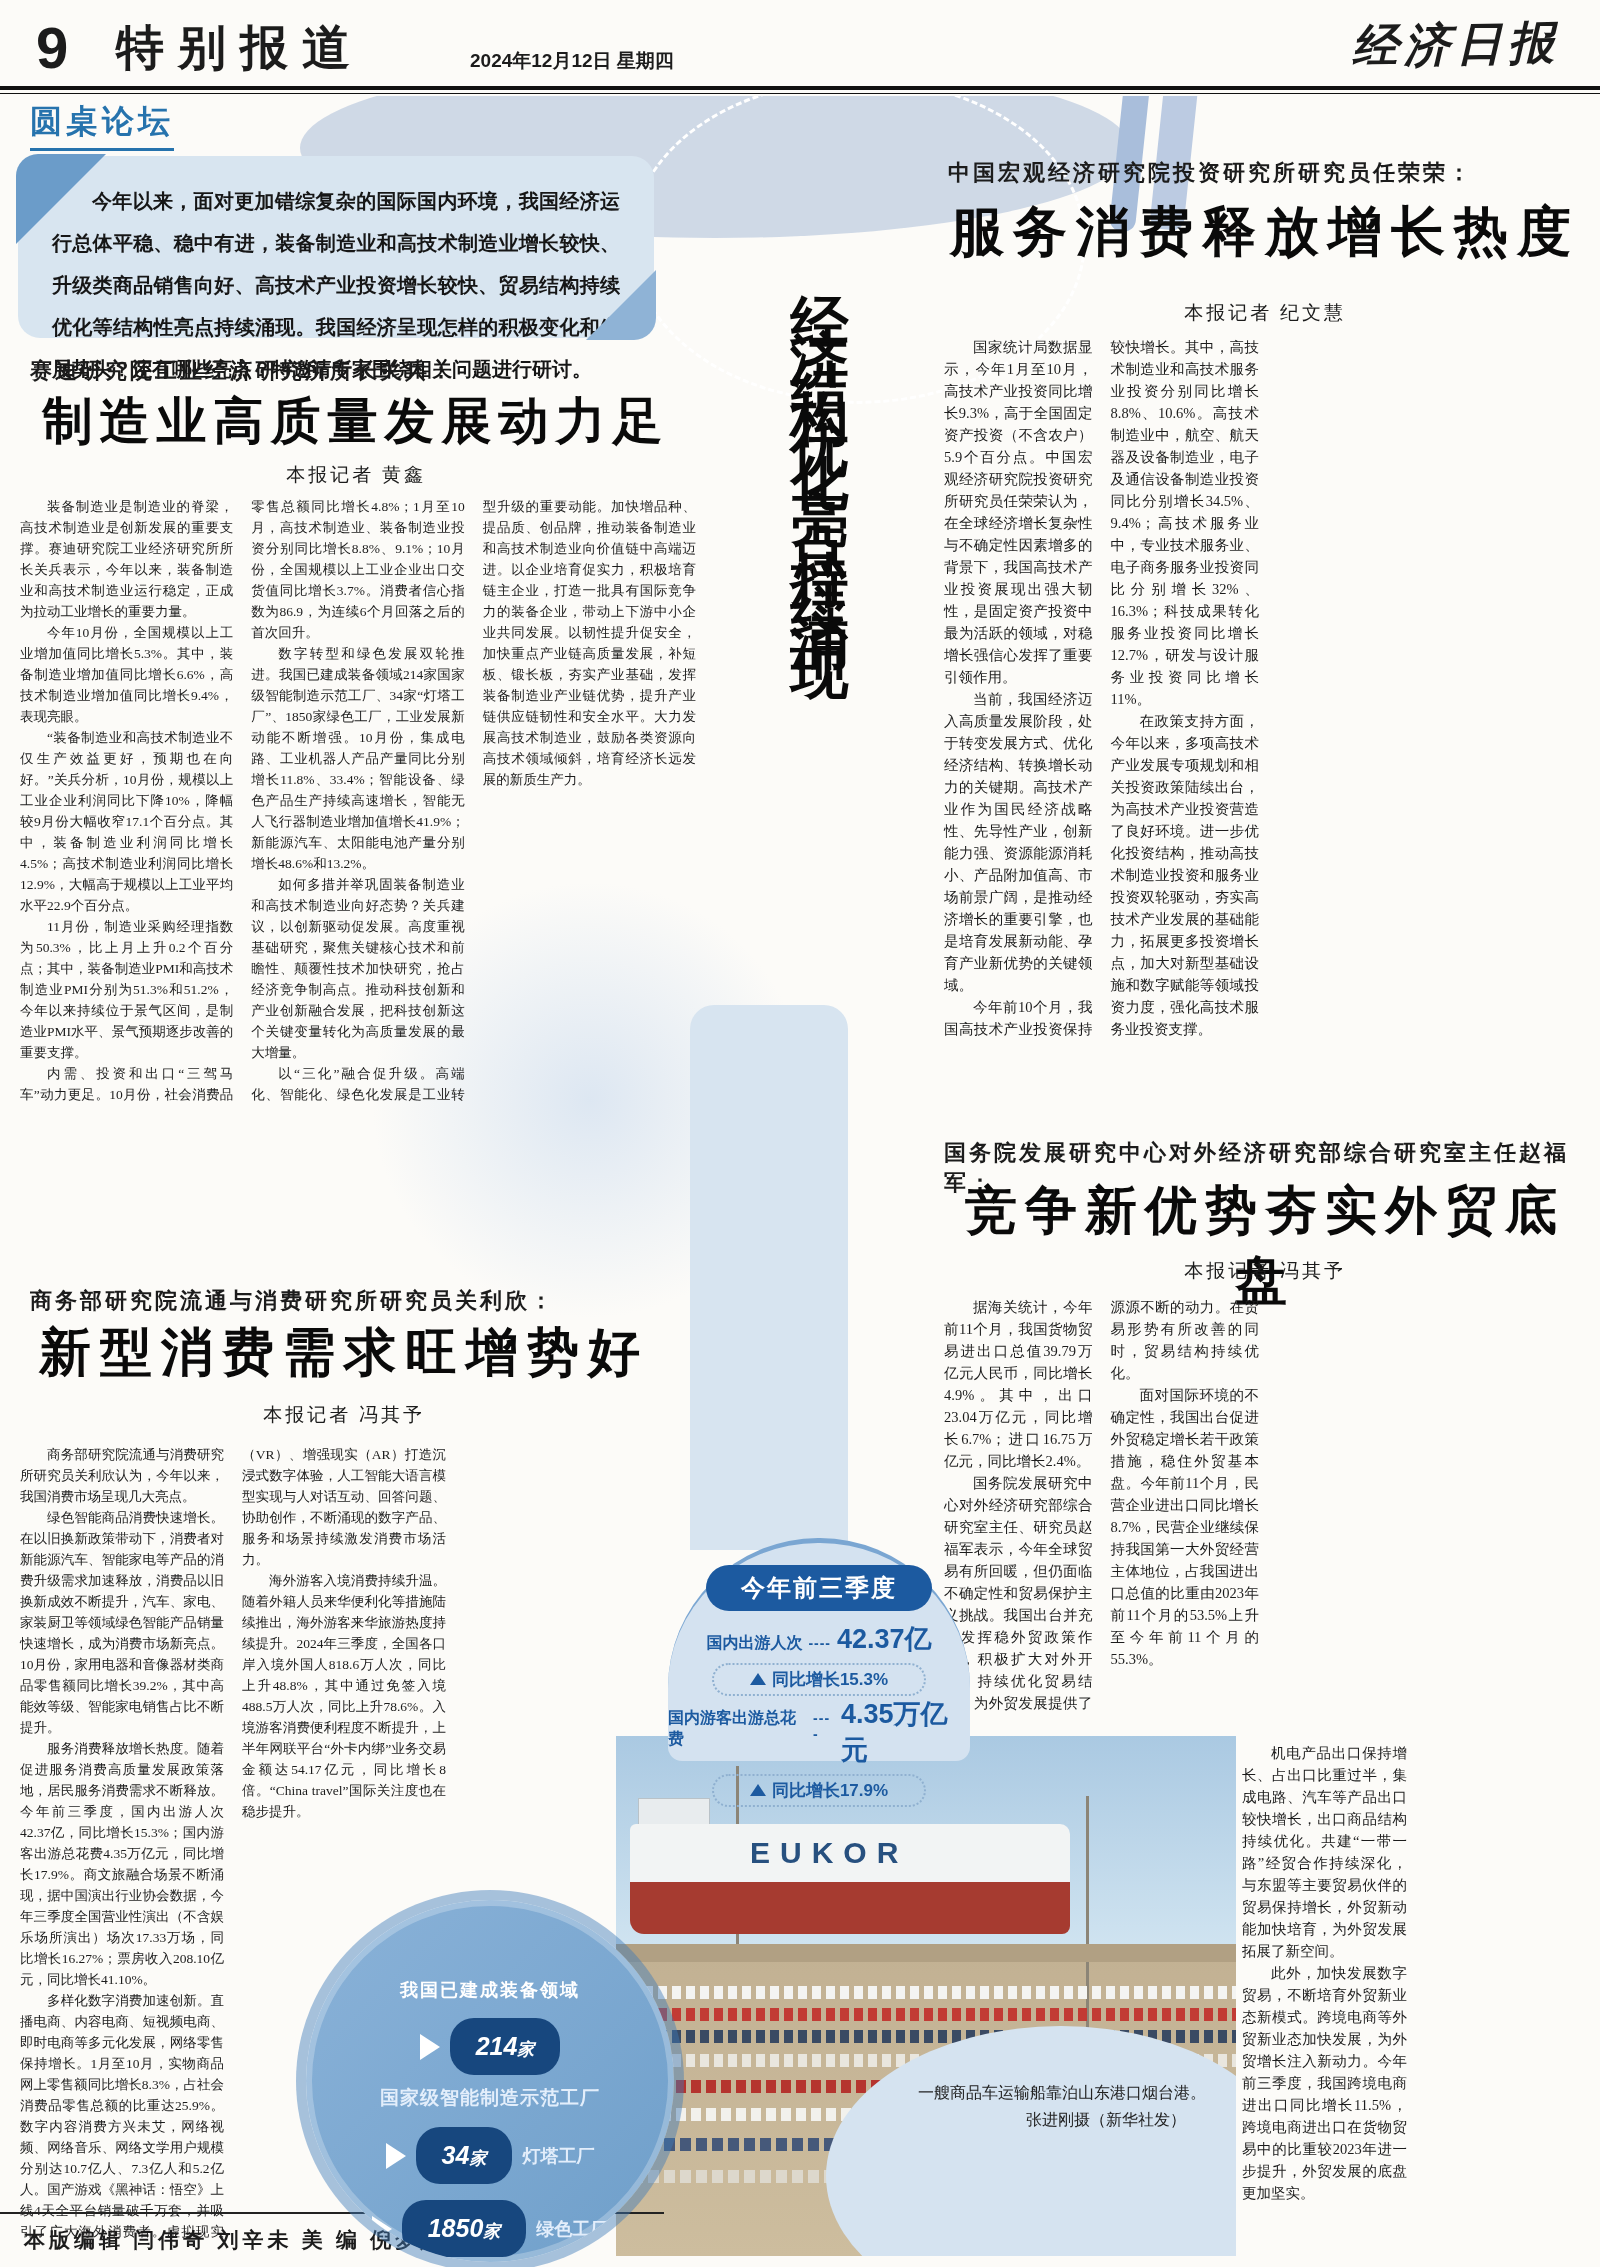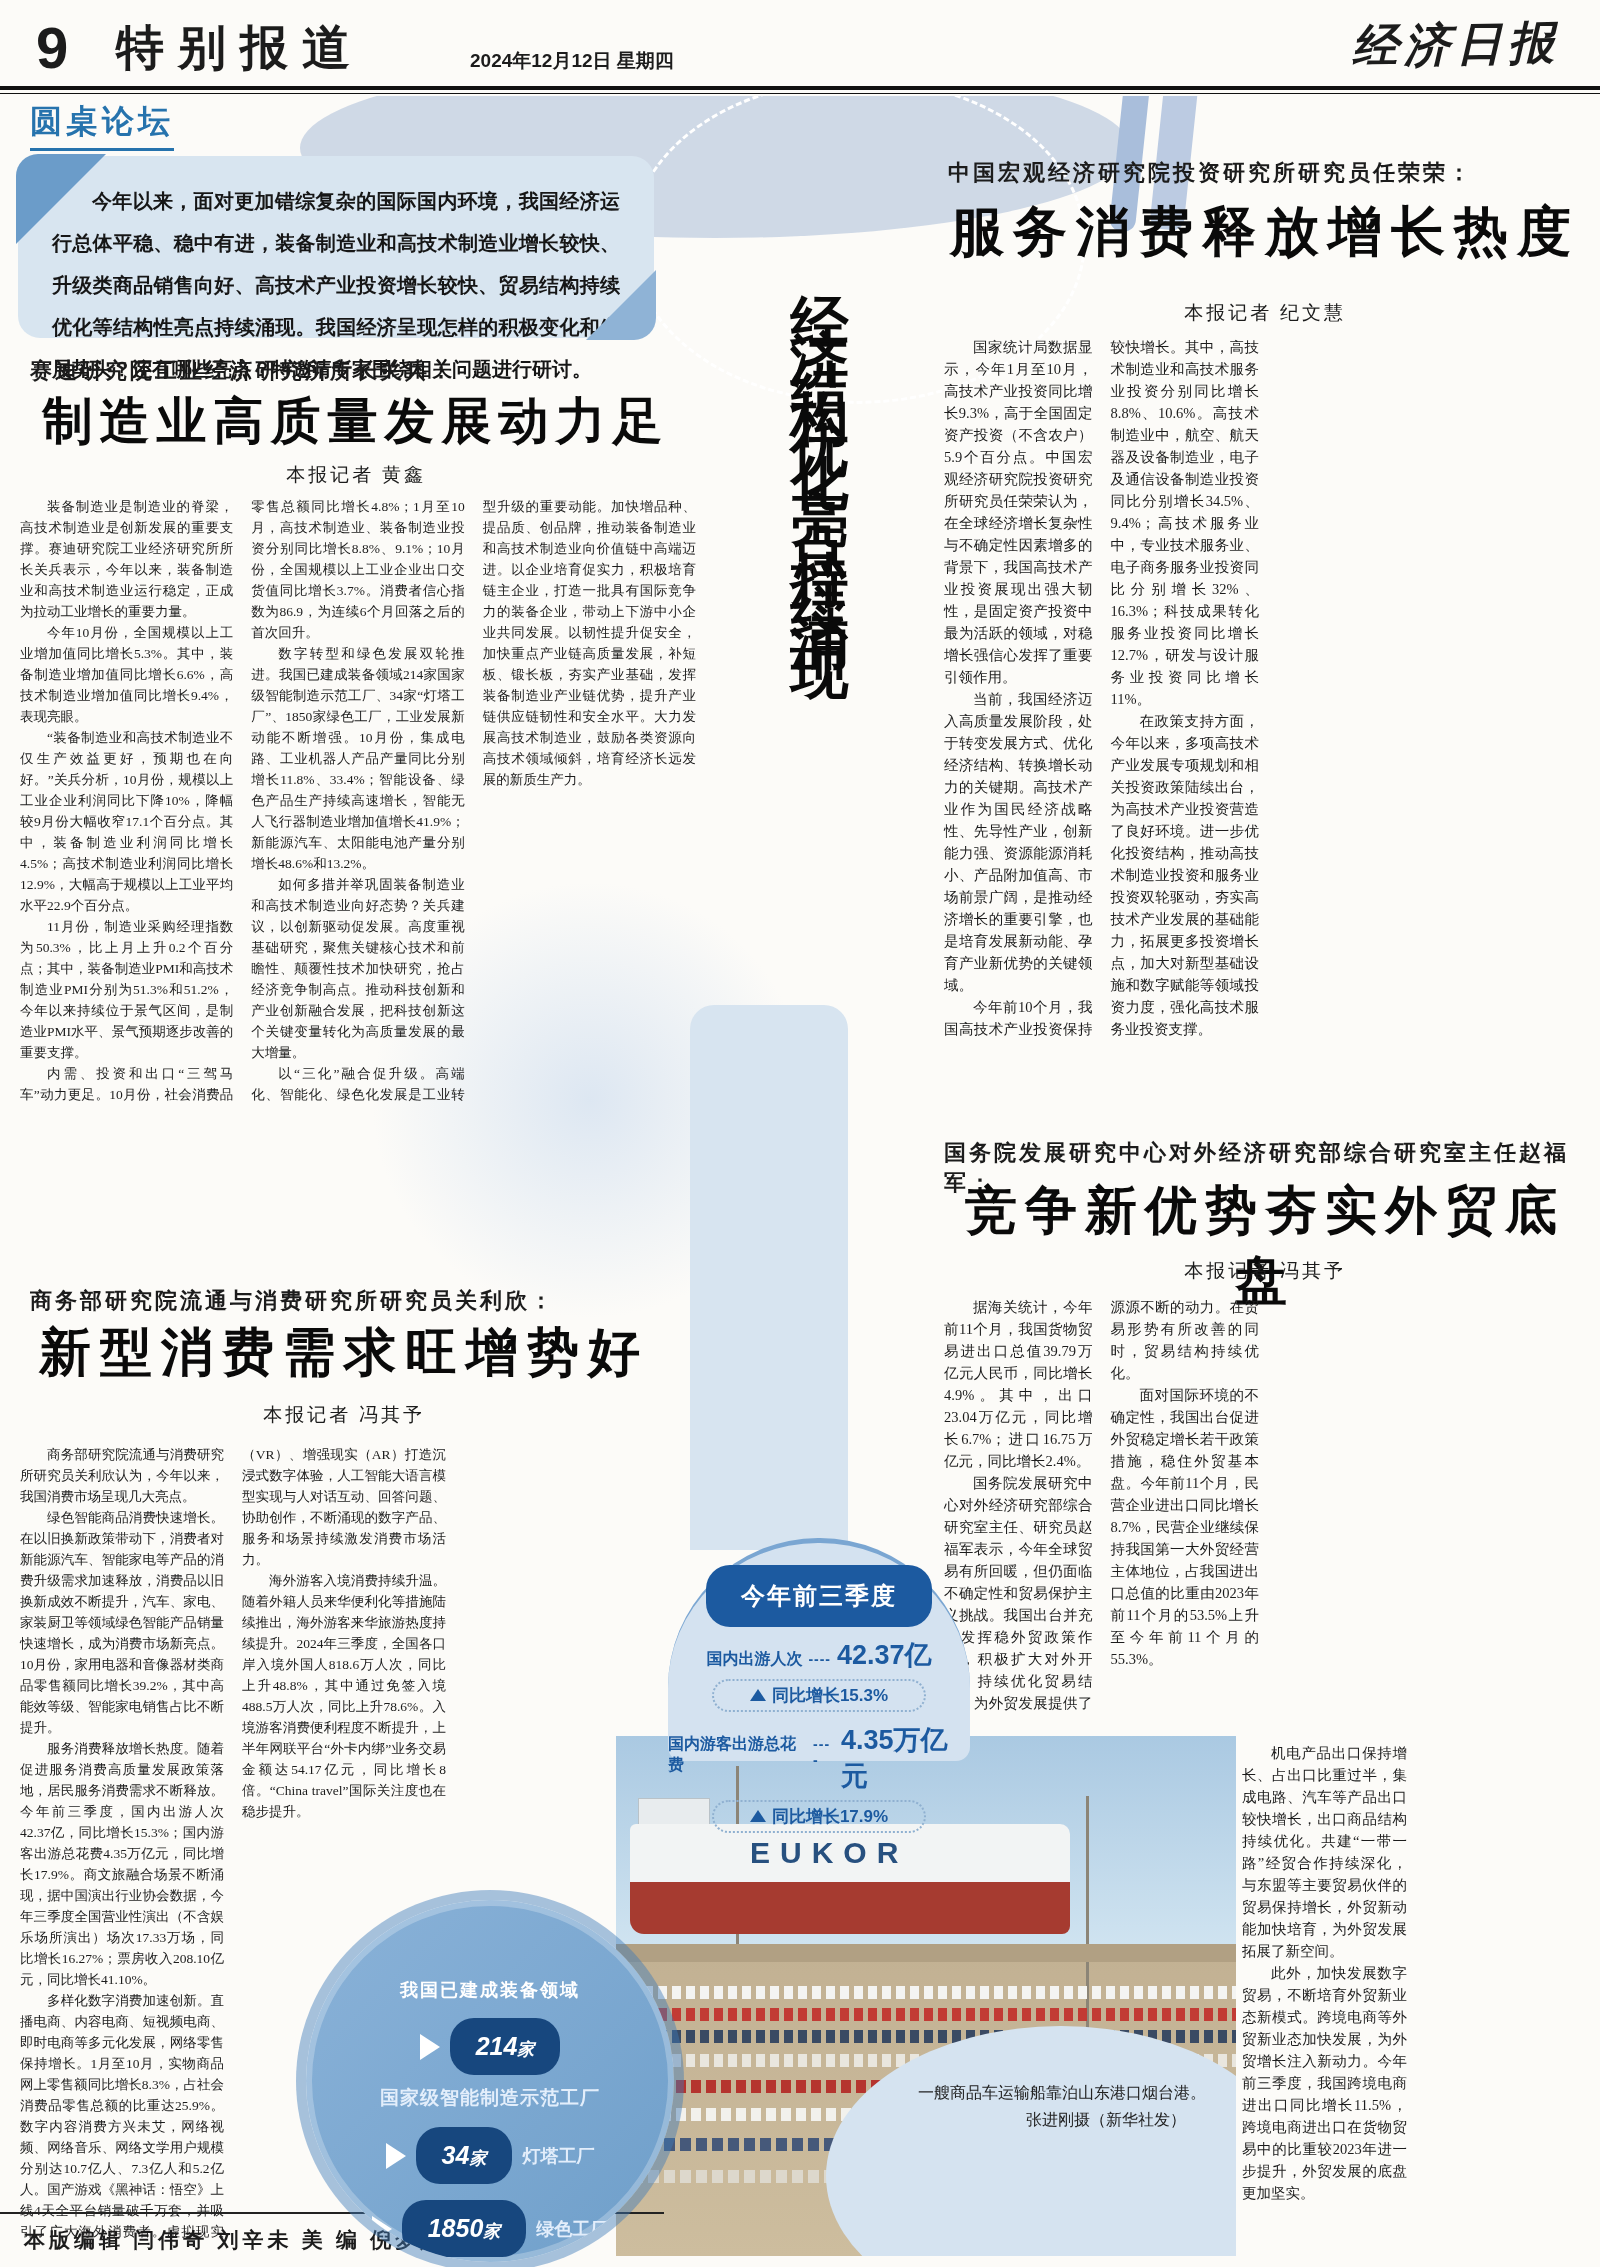--- a/index.html
+++ b/index.html
@@ -66,22 +66,22 @@
            column-count:3;font-size:13.5px;line-height:21px;}
   
   .vhl{position:absolute;left:702px;top:248px;width:156px;height:1110px;z-index:2;
        writing-mode:vertical-rl;text-orientation:upright;font-size:58px;font-weight:bold;
        letter-spacing:32px;text-align:left;color:#0a0a0a;}
   
   .statbox{position:absolute;left:668px;top:1538px;width:302px;height:218px;z-index:3;
            background:#d4e2f0;border-radius:150px 150px 14px 14px;border-top:5px solid #7aa6d2;
            font-family:"Liberation Sans","DejaVu Sans",sans-serif;}
   .statbox .pill{width:226px;margin:22px auto 10px;background:#1c5aa0;color:#fff;border-radius:24px;
-                 font-size:24px;font-weight:bold;text-align:center;padding:15px 0;letter-spacing:2px;}
-  .stat-line{display:flex;align-items:baseline;justify-content:center;gap:6px;color:#1c5aa0;margin-top:10px;}
+                 font-size:24px;font-weight:bold;text-align:center;padding:7px 0;letter-spacing:2px;}
+  .stat-line{display:flex;align-items:baseline;justify-content:center;gap:6px;color:#1c5aa0;margin-top:0;}
   .stat-line .lb{font-size:16px;font-weight:bold;}
   .stat-line .dash{font-size:14px;font-weight:bold;letter-spacing:1px;}
   .stat-line .val{font-size:27px;font-weight:bold;}
   .stat-growth{width:210px;margin:6px auto 0;border:2px dotted #8fb0d0;border-radius:20px;
                color:#1c5aa0;font-size:17px;font-weight:bold;text-align:center;padding:3px 0;}
   .tri-up{display:inline-block;width:0;height:0;border-left:8px solid transparent;
           border-right:8px solid transparent;border-bottom:12px solid #1c5aa0;margin-right:6px;}
   
   .factory{position:absolute;left:306px;top:1900px;width:368px;height:362px;z-index:4;border-radius:50%;
            background:linear-gradient(135deg,#8ab2d8,#6f9fca);

